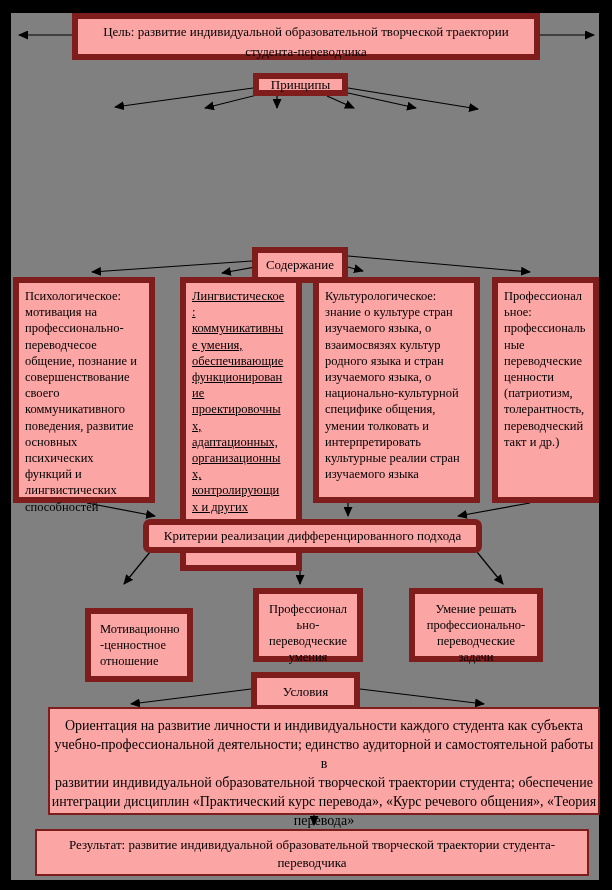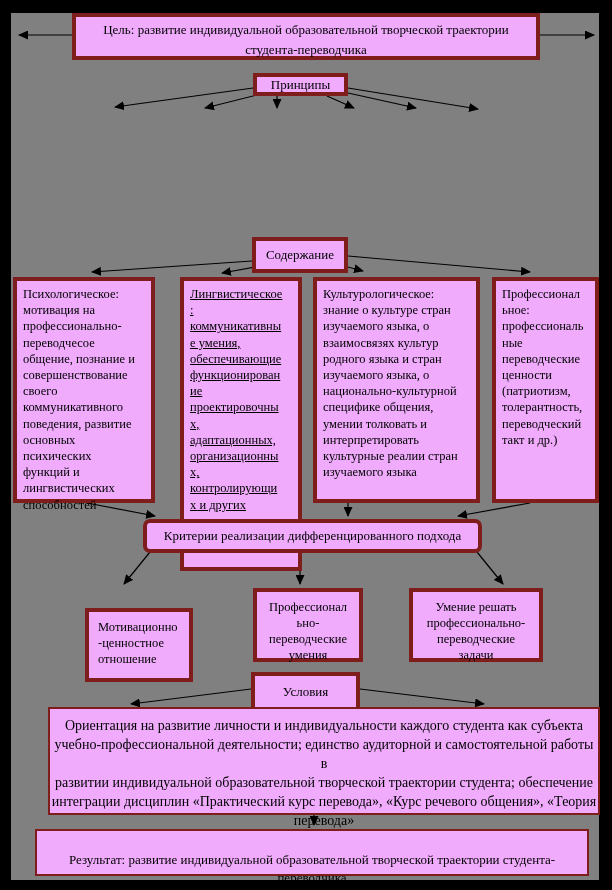--- a/index.html
+++ b/index.html
@@ -3,32 +3,32 @@
 <meta charset="utf-8">
 <style>
   html,body{margin:0;padding:0;background:#222;}
   #stage{
     position:relative;width:612px;height:890px;background:#000000;
     font-family:"Liberation Serif","DejaVu Serif",serif;overflow:hidden;
   }
   #canvas{position:absolute;left:11px;top:13px;width:588px;height:867px;background:#808080;}
   svg.connectors{position:absolute;left:0;top:0;width:612px;height:890px;pointer-events:none;}
   .box{
-    position:absolute;background:#f0abfc;border:4px solid #7f1d1d;
+    position:absolute;background:#fca5a5;border:6px solid #7f1d1d;
     color:#000;box-sizing:border-box;white-space:pre-line;
   }
   .center{text-align:center;}
   .label{display:flex;align-items:center;justify-content:center;font-size:13px;}
   .goal{font-size:13px;line-height:20px;padding-top:3px;}
   .col{font-size:12.5px;line-height:16.2px;padding:5px 5px 0 6px;text-align:left;}
   .criteria{font-size:13px;display:flex;align-items:center;justify-content:center;}
   .outcome{font-size:12.5px;line-height:16px;padding-top:7px;}
   .outcome-left{text-align:left;padding-left:9px;margin-top:20px;}
   .bigbox{font-size:14px;line-height:19px;border-width:2px;padding-top:7px;margin-left:11px;}
-  .result{font-size:13px;line-height:18px;border-width:2px;padding-top:20px;}
+  .result{font-size:13px;line-height:18px;border-width:2px;padding-top:5px;}
 </style>
 </head>
 <body>
 
 <div id="stage">
   <div id="canvas"></div>
 
   <svg class="connectors" viewBox="0 0 612 890" xmlns="http://www.w3.org/2000/svg">
     <defs>
       <marker id="ah" markerWidth="11" markerHeight="9" refX="9" refY="4.5" orient="auto" markerUnits="userSpaceOnUse">
@@ -66,21 +66,21 @@
 
       <line x1="314" y1="815" x2="314" y2="825" marker-end="url(#ah)"></line>
     </g>
   </svg>
 
   <div class="box goal center" style="left:72px;top:13px;width:468px;height:47px;">Цель: развитие индивидуальной образовательной творческой траектории
 студента-переводчика</div>
 
   <div class="box label" style="left:253px;top:73px;width:95px;height:23px;">Принципы</div>
 
-  <div class="box label" style="left:252px;top:237px;width:96px;height:36px;">Содержание</div>
+  <div class="box label" style="left:252px;top:247px;width:96px;height:36px;">Содержание</div>
 
   <div class="box col" style="left:13px;top:277px;width:142px;height:226px;">Психологическое:
 мотивация на
 профессионально-
 переводчесое
 общение, познание и
 совершенствование
 своего
 коммуникативного
 поведения, развитие

